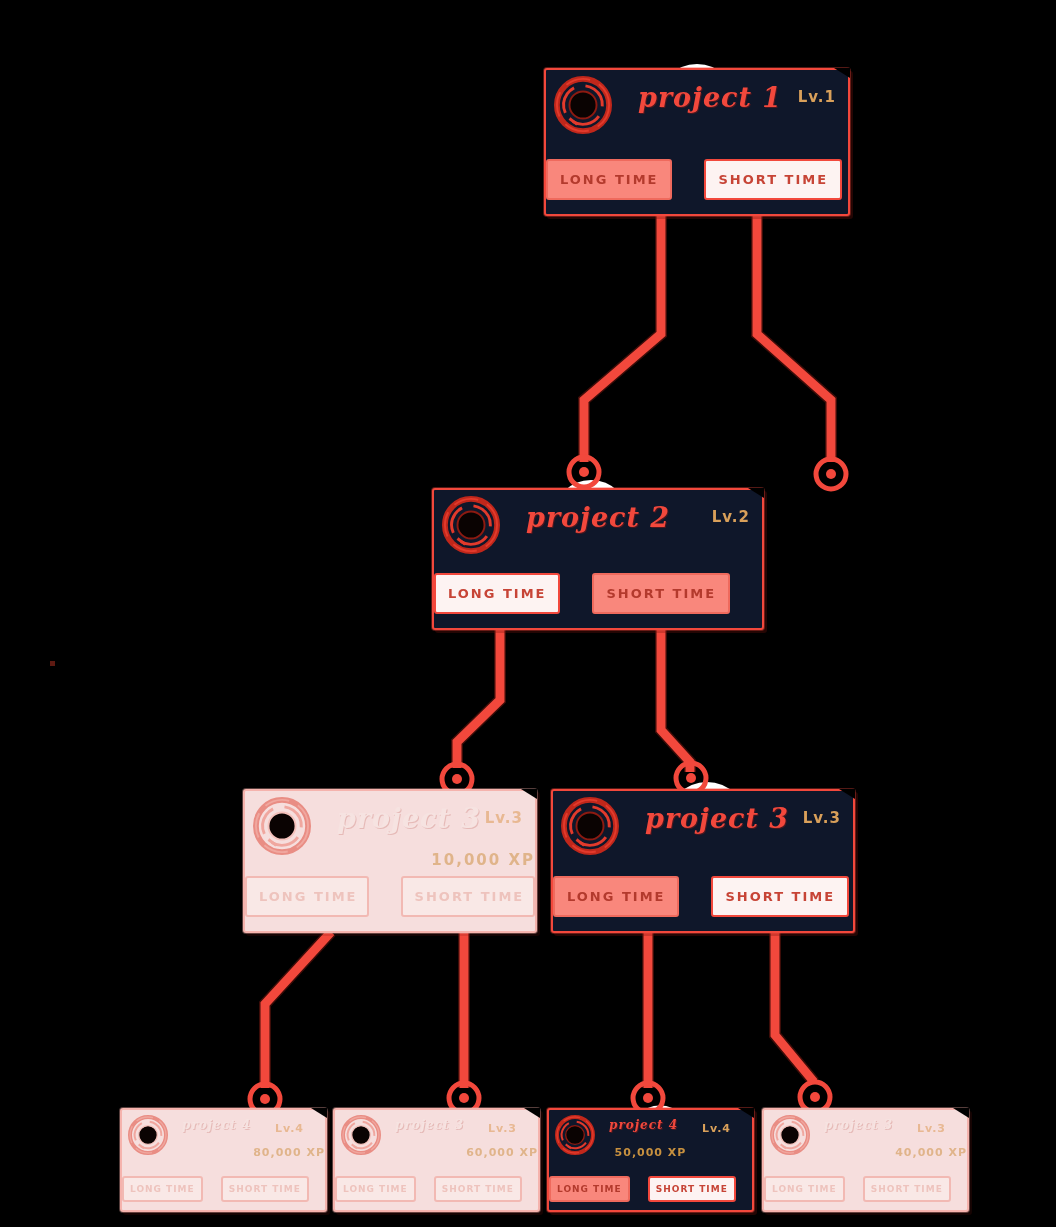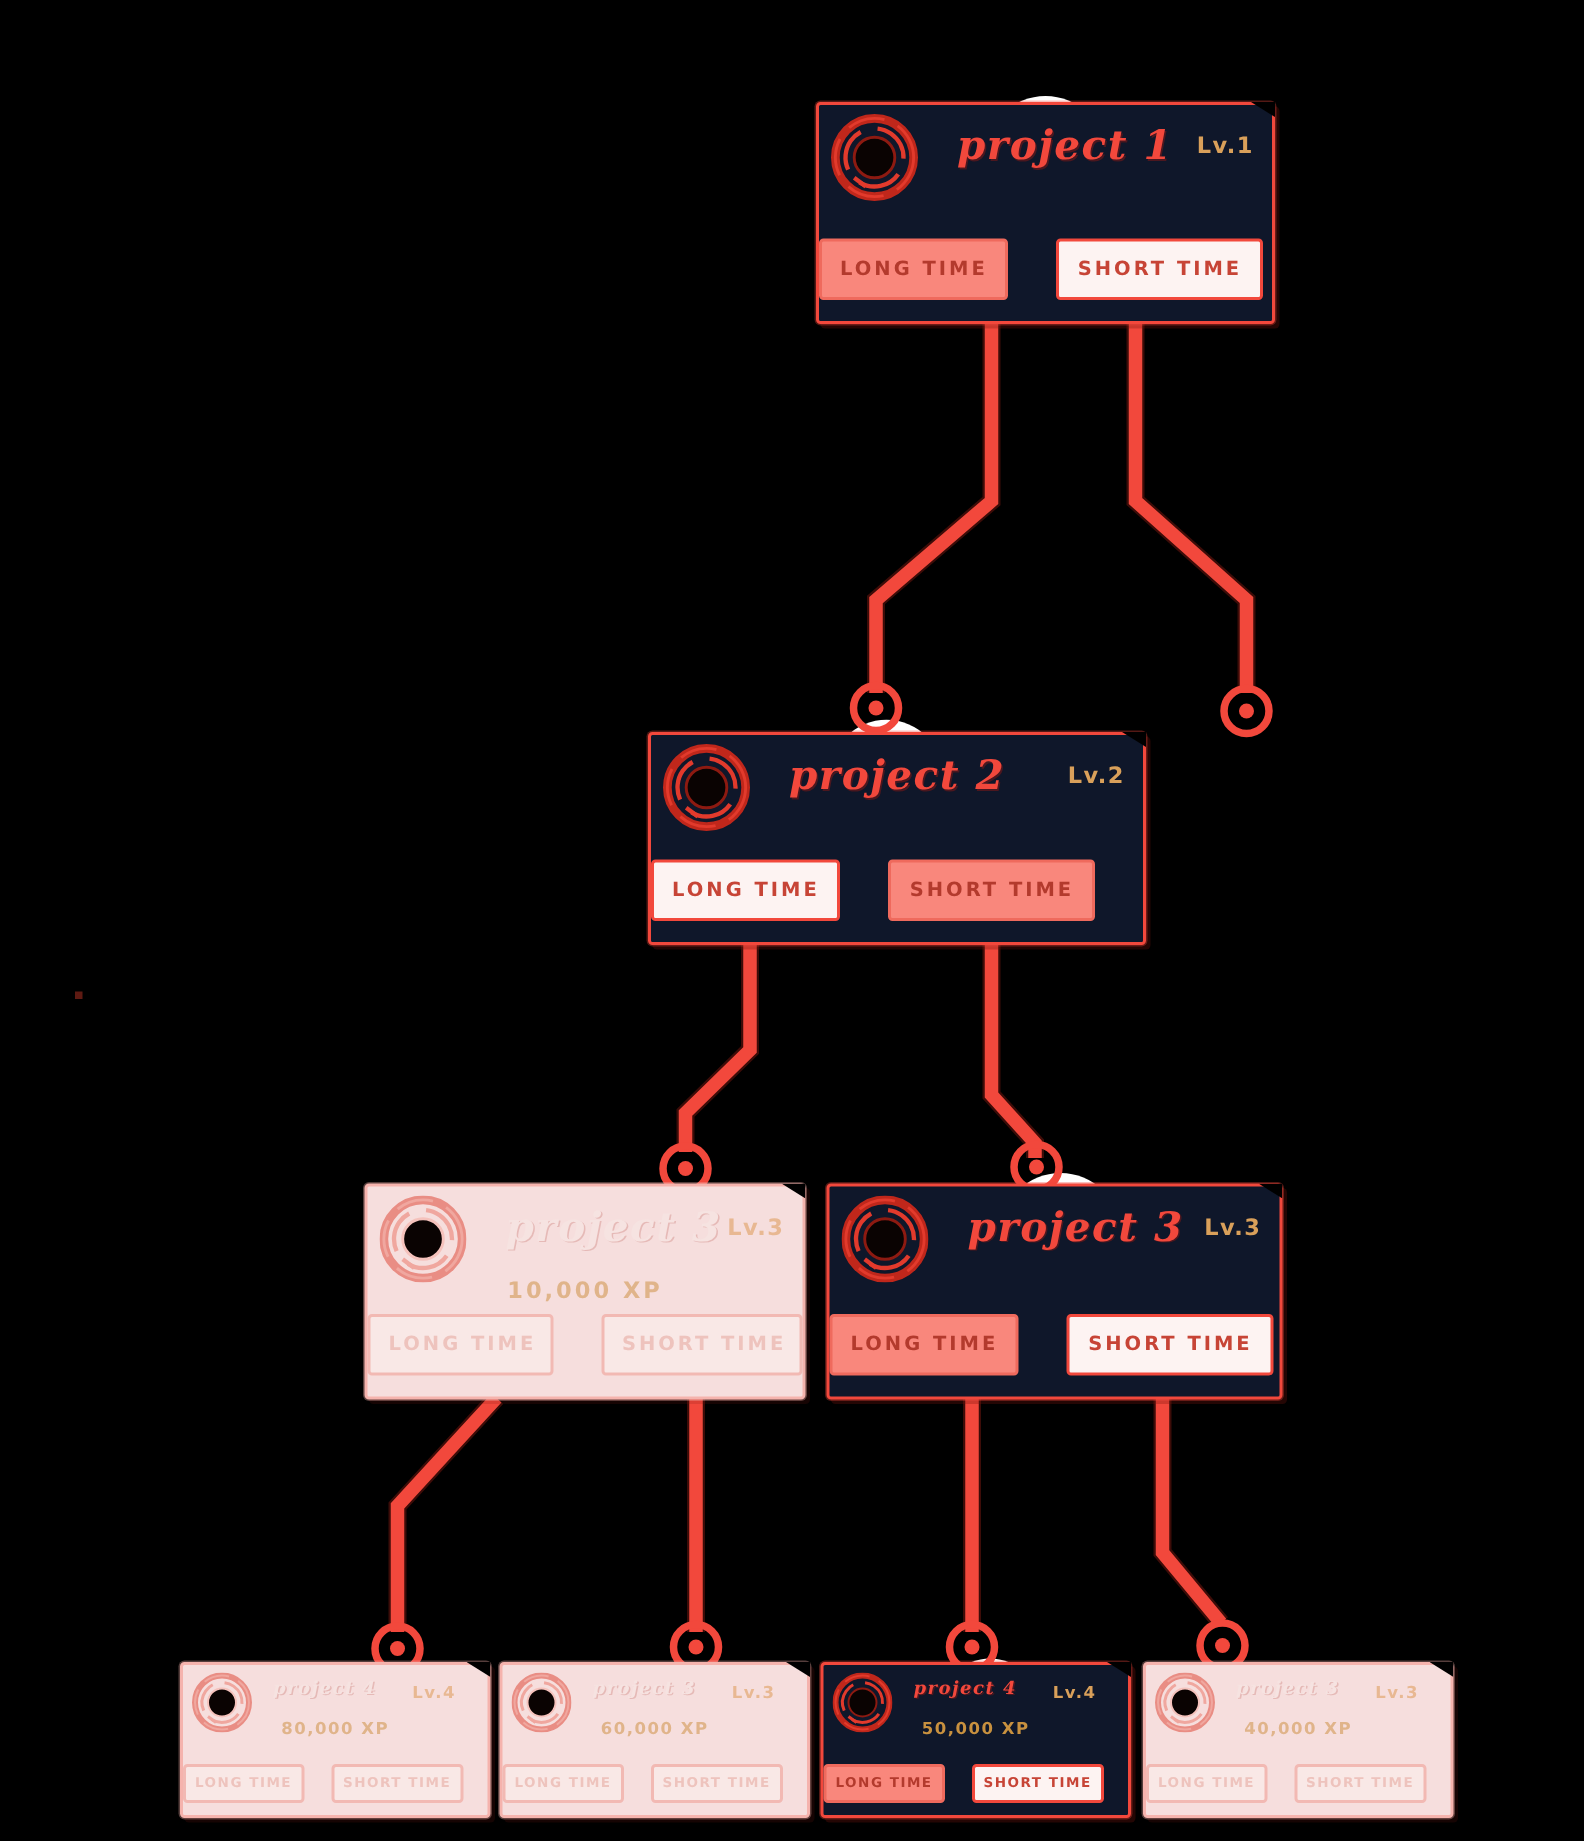--- a/index.html
+++ b/index.html
@@ -52,21 +52,21 @@
     color:#d9a05a;white-space:nowrap;
   }
   .card.dim .lvl{color:#e8b892;}
   .card.sm .lvl{right:21px;top:12px;font-size:11px;}
 
   .xp{
     position:absolute;left:0;right:0;top:60px;text-align:center;
     font-size:15px;font-weight:700;letter-spacing:2px;
     color:#c8913f;white-space:nowrap;
   }
-  .card.dim .xp{color:#e0b48a;}
+  .card.dim .xp{color:#e0b48a;text-align:right;}
   .card.sm .xp{top:36px;font-size:11px;letter-spacing:1px;}
 
   .btnrow{position:absolute;left:0;right:0;bottom:14px;
     display:flex;gap:32px;}
   .card.sm .btnrow{bottom:8px;gap:18px;}
 
   .btn{
     box-sizing:border-box;
     min-width:108px;padding:11px 12px;
     text-align:center;

